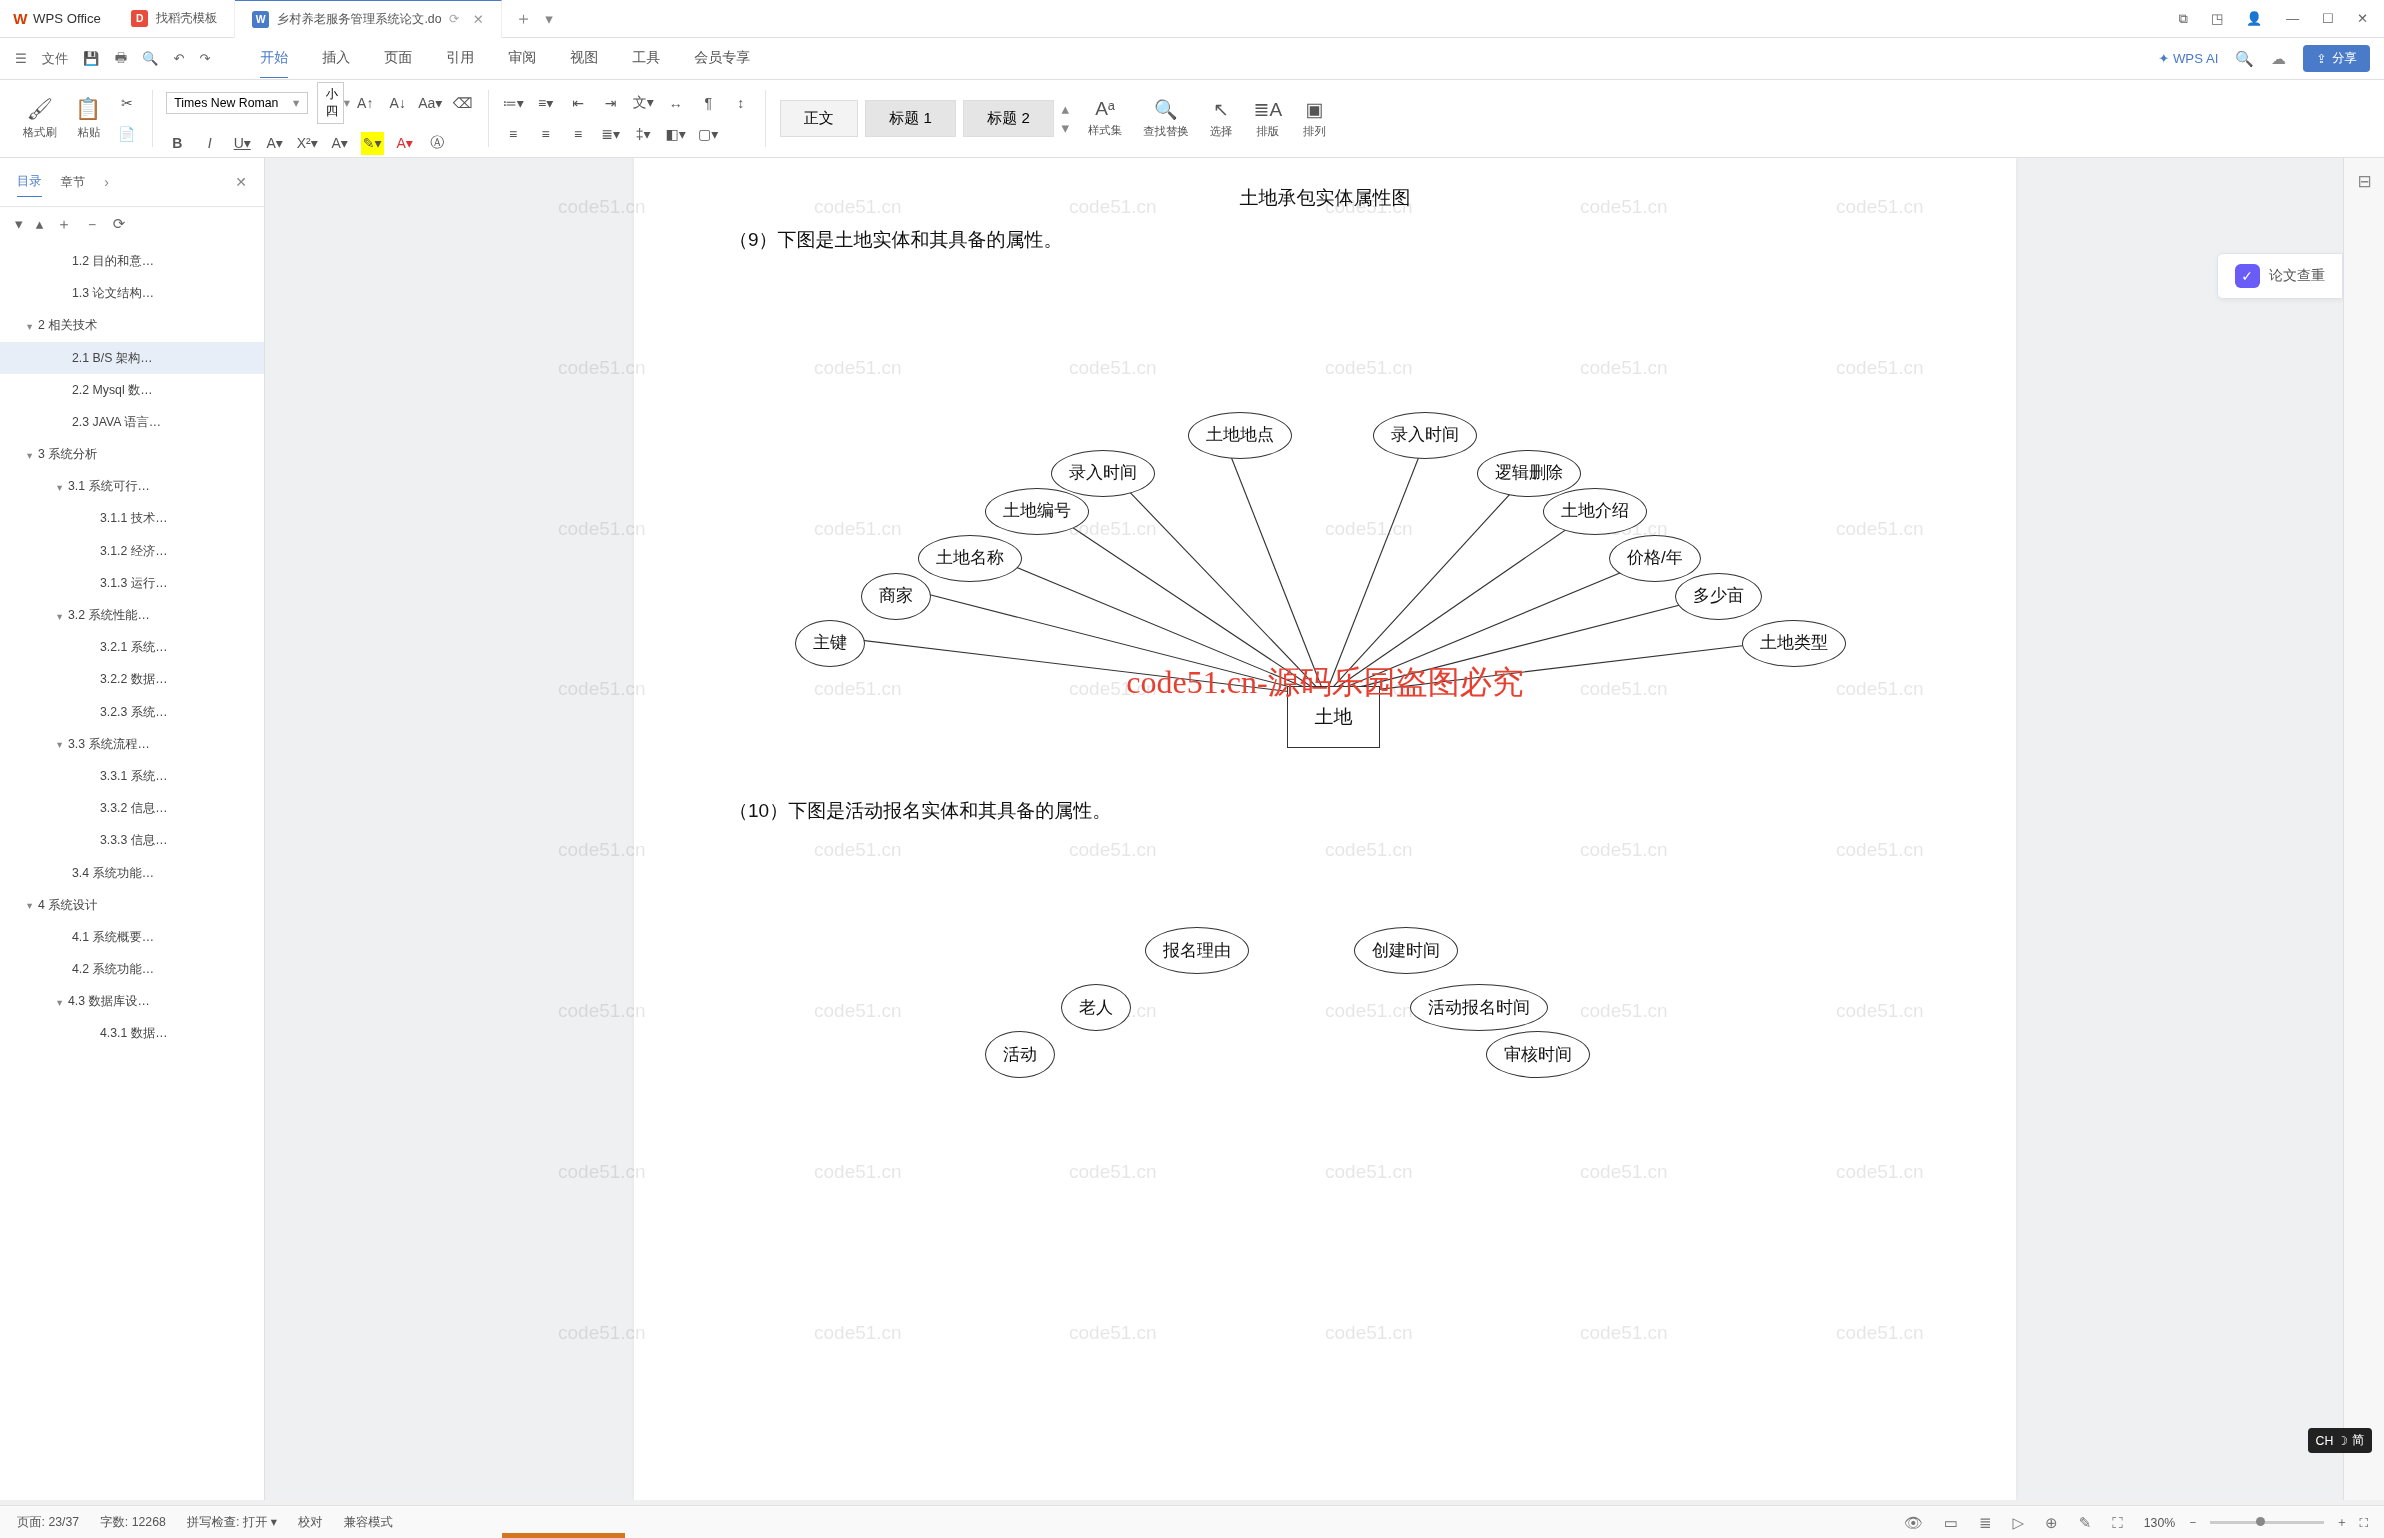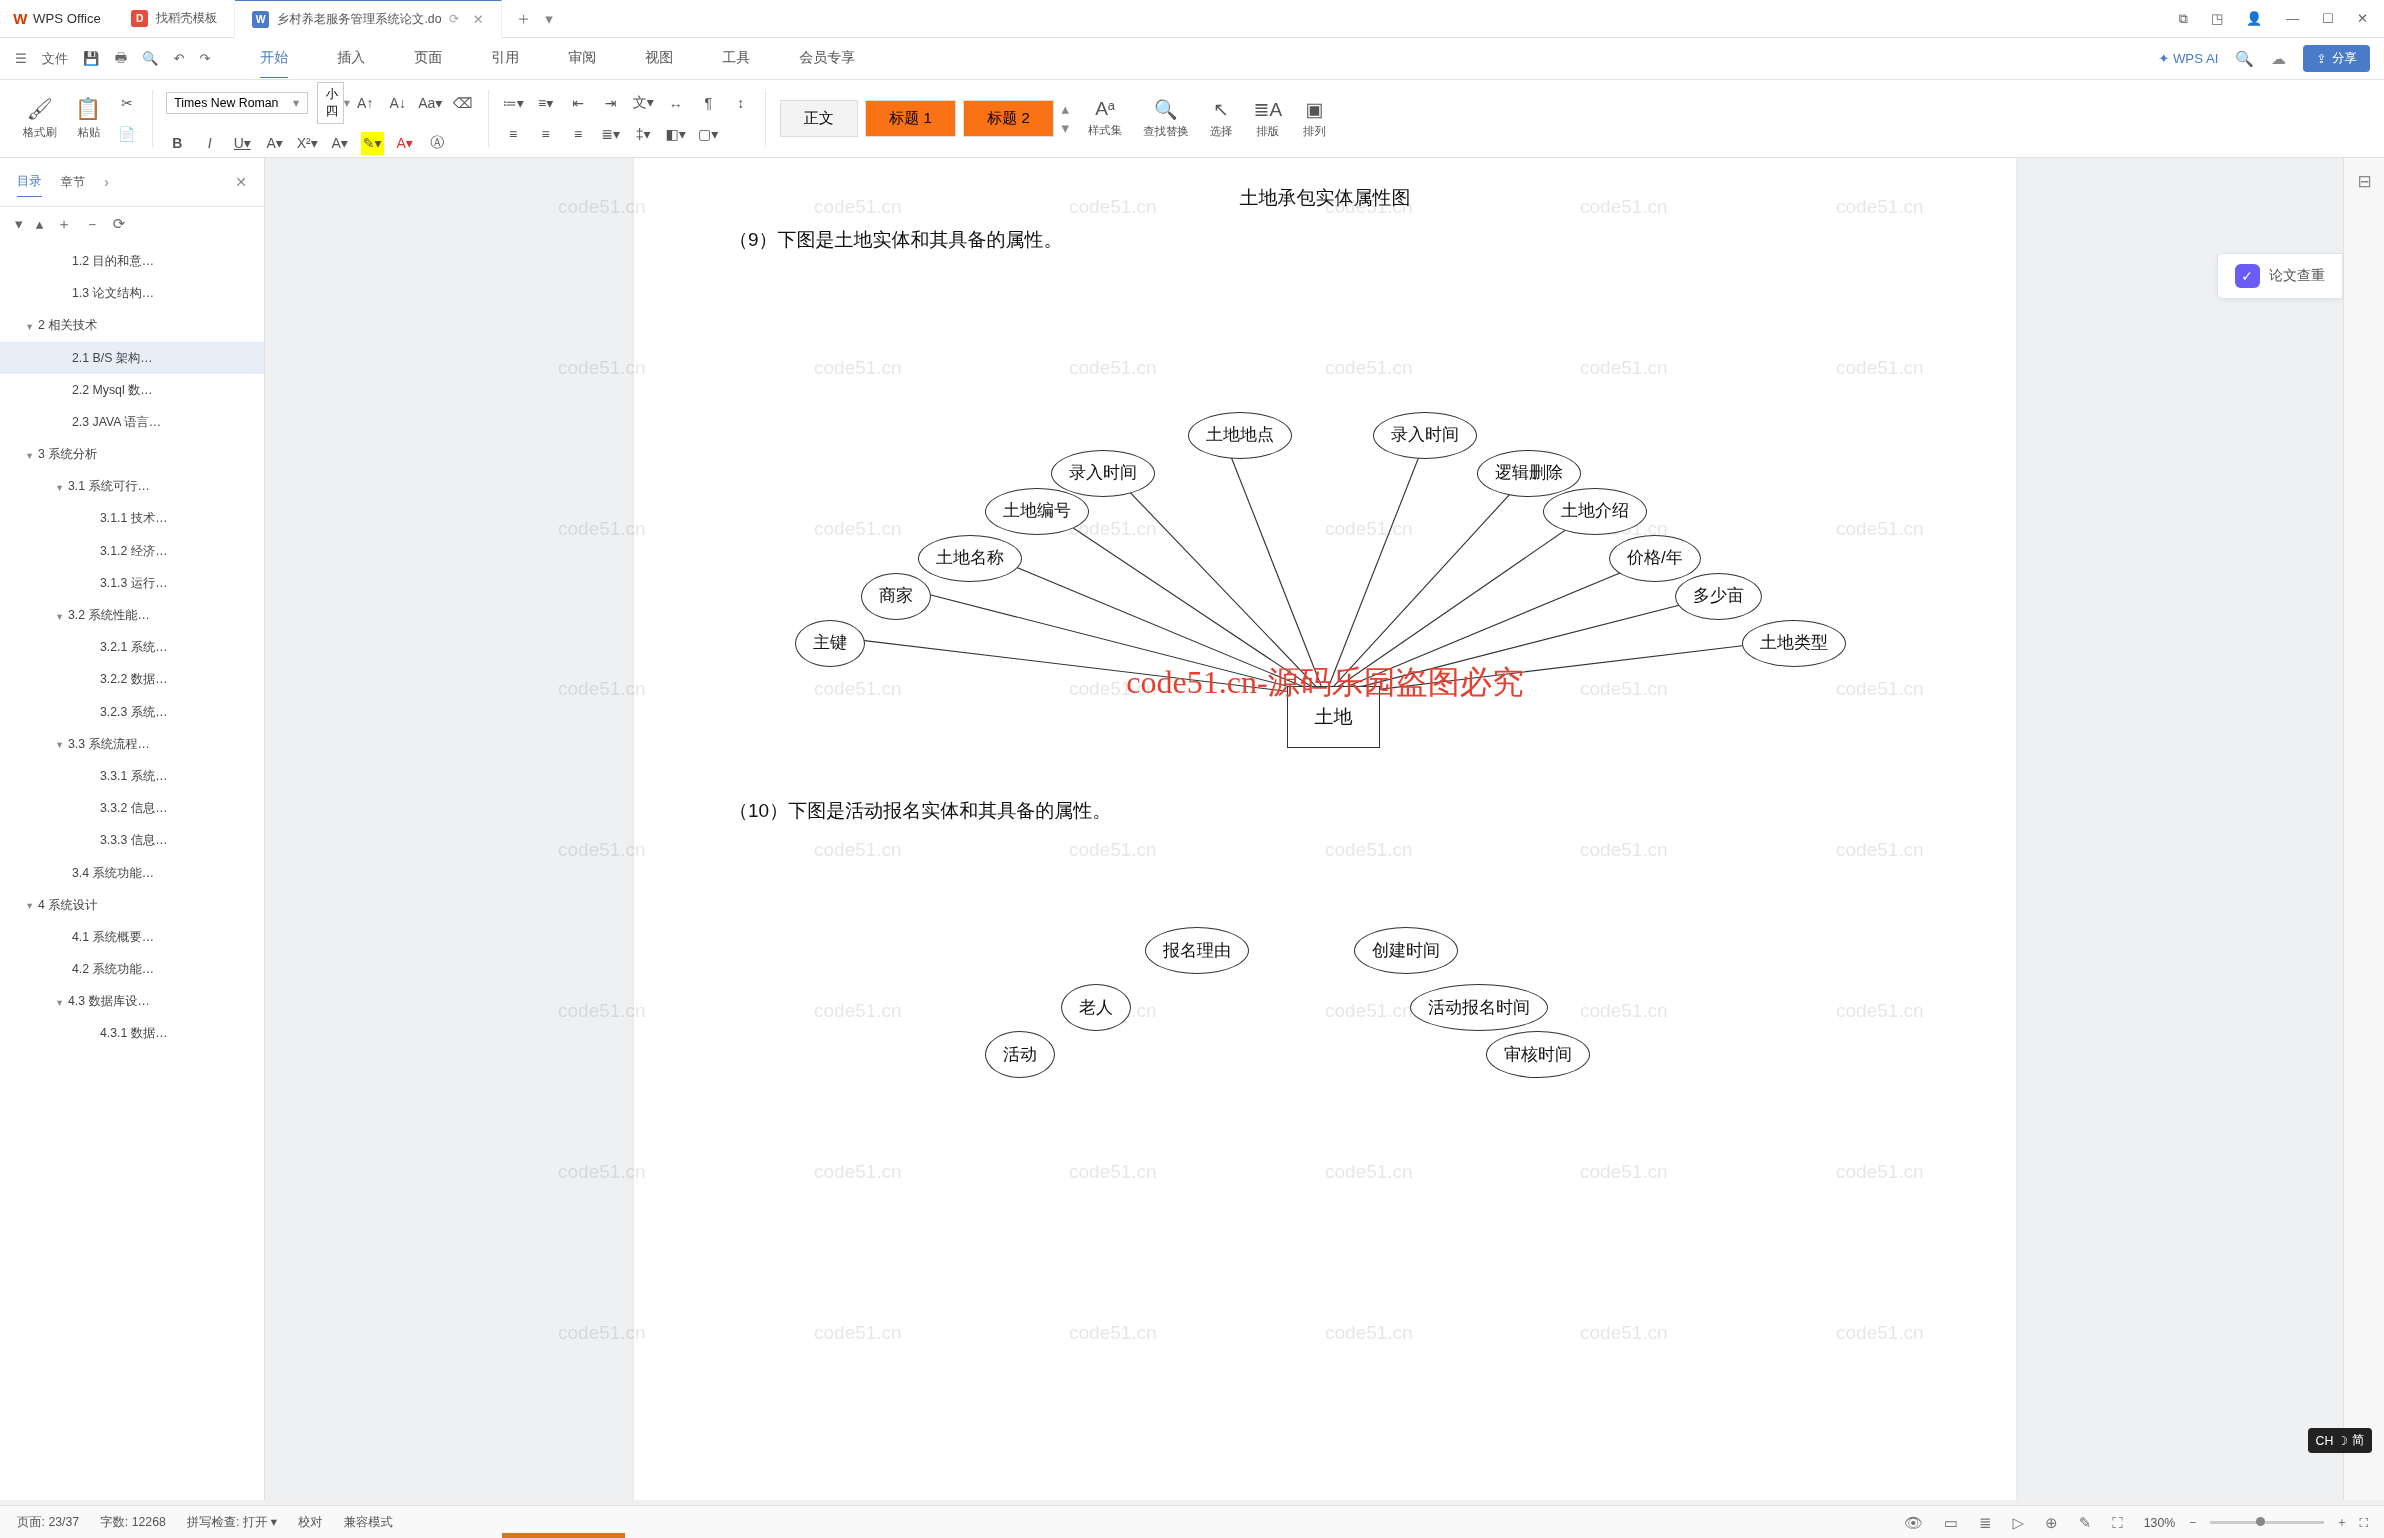--- a/index.html
+++ b/index.html
@@ -14,41 +14,41 @@
 .tab .doc-icon { width: 17px; height: 17px; background: #e74c3c; border-radius: 2.8px; display:inline-flex; align-items:center; justify-content:center; color:#fff; font-size:10.4px; font-weight:bold; }
 .tab .doc-icon.blue { background: #4a7bc8; }
 .tab .close { color: #999; font-size: 13.2px; margin-left: 5.7px; }
 .tab-add { padding: 0 13.2px; color: #888; font-size: 17px; }
 .window-controls { margin-left: auto; display: flex; gap: 23px; padding-right: 17px; color: #666; font-size: 13.2px; }
 .window-controls span { cursor: pointer; }
 
 
 .menu-bar { height: 42px; background: #fff; display: flex; align-items: center; padding: 0 15px; gap: 26.5px; border-bottom: 0.9px solid #e0e0e0; }
 .menu-left { display: flex; align-items: center; gap: 15px; color: #666; font-size: 13.2px; }
-.menu-tabs { display: flex; gap: 49px; margin-left: 23px; }
+.menu-tabs { display: flex; gap: 34px; margin-left: 23px; }
 .menu-tab { font-size: 14px; color: #555; padding: 9.5px 0; cursor: pointer; }
 .menu-tab.active { color: #4a7bc8; border-bottom: 1.9px solid #4a7bc8; font-weight: 500; }
 .menu-right { margin-left: auto; display: flex; align-items: center; gap: 17px; }
 .wps-ai { color: #4a7bc8; font-size: 13.2px; font-weight: 500; }
 .share-btn { background: #4a7bc8; color: #fff; padding: 4.7px 13.2px; border-radius: 3.8px; font-size: 12.3px; display:flex; align-items:center; gap:5.7px; }
 
 
 .ribbon { height: 78px; background: #fff; display: flex; align-items: center; padding: 5.7px 17px; border-bottom: 0.9px solid #e0e0e0; gap: 7.6px; }
 .ribbon-group { display: flex; flex-direction: column; align-items: center; gap: 3.8px; padding: 0 5.7px; }
 .ribbon-group-h { display: flex; align-items: center; gap: 7.6px; }
 .ribbon-icon { font-size: 21px; color: #555; }
 .ribbon-label { font-size: 11.4px; color: #555; }
 .ribbon-sep { width: 0.9px; height: 57px; background: #e5e5e5; margin: 0 5.7px; }
 .font-box { border: 0.9px solid #ccc; padding: 2.8px 7.6px; font-size: 12.3px; background: #fff; display:flex; align-items:center; gap:5.7px; }
 .font-name { width: 142px; }
 .font-size { width: 27px; }
 .fmt-row { display: flex; gap: 9.5px; align-items: center; }
 .fmt-btn { width: 23px; height: 23px; display: flex; align-items: center; justify-content: center; font-size: 14px; color: #555; cursor: pointer; }
 .fmt-col { display: flex; flex-direction: column; gap: 7.6px; }
-.style-box { border: 0.9px solid #ddd; padding: 7.6px 23px; font-size: 15px; background: #f97316; }
+.style-box { border: 0.9px solid #ddd; padding: 7.6px 23px; font-size: 15px; background: #e5e5e5; }
 .style-box.body { background: #f3f3f3; }
 .right-tools { display: flex; gap: 21px; margin-left: 11.4px; }
 .right-tool { display: flex; flex-direction: column; align-items: center; gap: 2.8px; font-size: 11.4px; color: #555; }
 .right-tool .ico { font-size: 19px; }
 
 
 .body-area { display: flex; height: 1342px; background: #eef0f2; position: relative; }
 
 
 .outline { width: 265px; background: #fff; border-right: 0.9px solid #e0e0e0; display: flex; flex-direction: column; }

